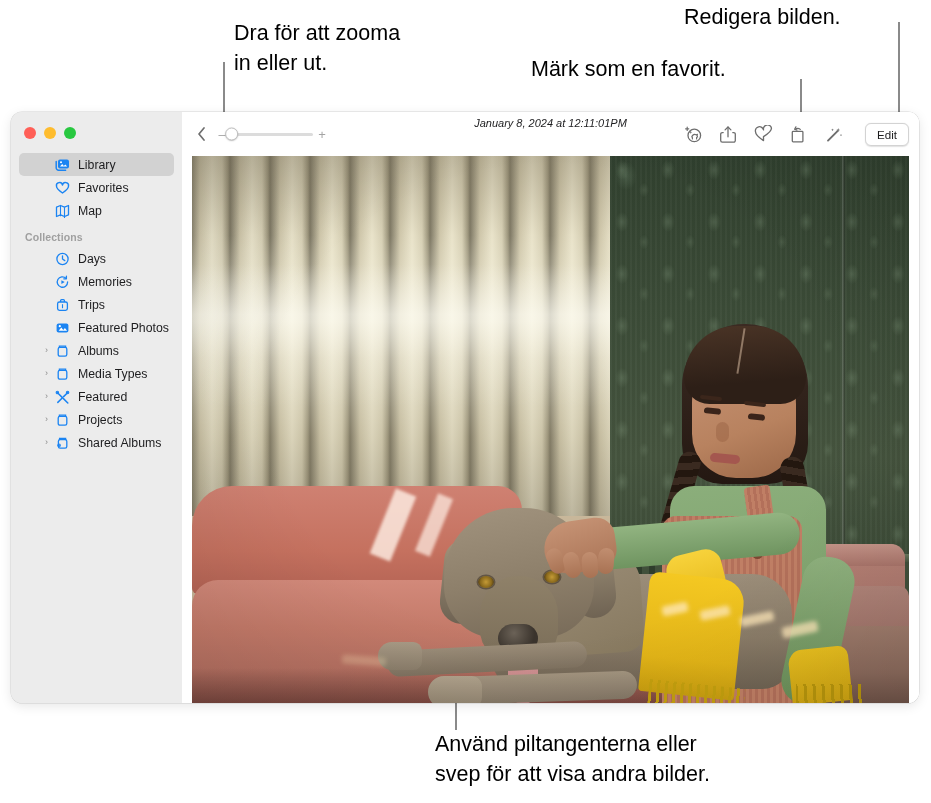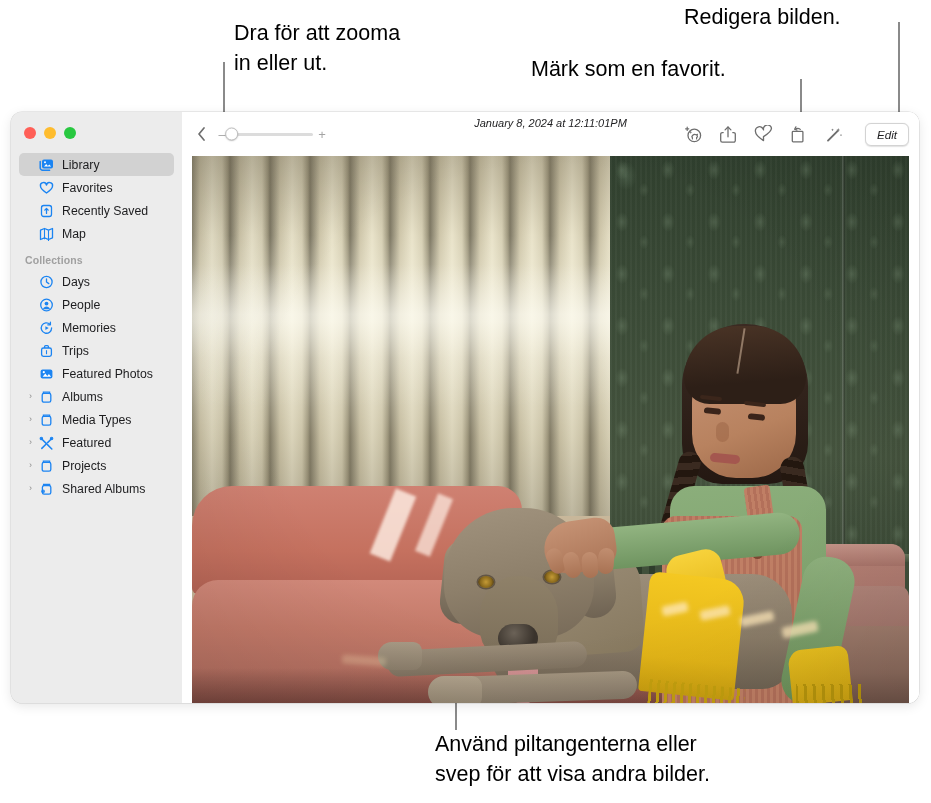--- a/index.html
+++ b/index.html
@@ -73,21 +73,21 @@
     font-weight: 700;
     color: #a0a0a0;
     padding: 9px 0 4px 14px;
     letter-spacing: 0.1px;
   }
   .sb-item {
     display: flex;
     align-items: center;
     height: 23px;
     margin: 0 8px;
-    padding-left: 6px;
+    padding-left: 22px;
     border-radius: 5px;
     font-size: 12.3px;
     color: #1d1d1f;
     cursor: default;
   }
   .sb-item.selected { background: #d2d2d2; }
   .sb-disc {
     width: 11px;
     flex: 0 0 11px;
     margin-right: 1px;
@@ -192,21 +192,20 @@
     padding: 0 10px;
     border-radius: 6px;
     background: #ffffff;
     border: 0.5px solid #d3d3d3;
     box-shadow: 0 0.5px 1.2px rgba(0,0,0,0.12);
     font-size: 11.6px;
     color: #1d1d1f;
     display: flex;
     align-items: center;
     justify-content: center;
-    font-style: italic;
   }
 
   #photo-wrap {
     flex: 1 1 auto;
     position: relative;
     background: #ffffff;
     padding: 0 10px 0 10px;
     overflow: hidden;
   }
   #photo {
@@ -569,30 +568,20 @@
     <div class="sb-item">
       <span class="sb-disc"></span>
       <span class="sb-icon">
         <svg width="15" height="14" viewBox="0 0 15 14">
             <path d="M7.5 12C4 9.6 1.5 7.8 1.5 5.3A3 3 0 017.5 4a3 3 0 016 1.3C13.5 7.8 11 9.6 7.5 12z" fill="none" stroke="#1b84f2" stroke-width="1.4" stroke-linejoin="round"></path>
           </svg>
       </span>
       <span class="sb-label">Favorites</span>
     </div>
 
-    <div class="sb-item">
-      <span class="sb-disc"></span>
-      <span class="sb-icon">
-        <svg width="15" height="14" viewBox="0 0 15 14">
-            <rect x="2.5" y="1.5" width="10" height="11" rx="2.2" fill="none" stroke="#1b84f2" stroke-width="1.3"></rect>
-            <path d="M7.5 9.4V4.4m0 0L5.8 6.1M7.5 4.4l1.7 1.7" stroke="#1b84f2" stroke-width="1.3" fill="none" stroke-linecap="round" stroke-linejoin="round"></path>
-          </svg>
-      </span>
-      <span class="sb-label">Recently Saved</span>
-    </div>
 
     <div class="sb-item">
       <span class="sb-disc"></span>
       <span class="sb-icon">
         <svg width="15" height="14" viewBox="0 0 15 14">
             <path d="M1.5 3.2l4-1.7 4 1.7 4-1.7v9.3l-4 1.7-4-1.7-4 1.7z" fill="none" stroke="#1b84f2" stroke-width="1.3" stroke-linejoin="round"></path>
             <path d="M5.5 1.5v10.8M9.5 3.2V14" stroke="#1b84f2" stroke-width="1.1"></path>
           </svg>
       </span>
       <span class="sb-label">Map</span>
@@ -604,31 +593,20 @@
       <span class="sb-disc"></span>
       <span class="sb-icon">
         <svg width="15" height="14" viewBox="0 0 15 14">
             <circle cx="7.5" cy="7" r="5.6" fill="none" stroke="#1b84f2" stroke-width="1.3"></circle>
             <path d="M7.5 3.8V7l2.3 1.6" stroke="#1b84f2" stroke-width="1.3" fill="none" stroke-linecap="round"></path>
           </svg>
       </span>
       <span class="sb-label">Days</span>
     </div>
 
-    <div class="sb-item">
-      <span class="sb-disc"></span>
-      <span class="sb-icon">
-        <svg width="15" height="14" viewBox="0 0 15 14">
-            <circle cx="7.5" cy="7" r="5.8" fill="none" stroke="#1b84f2" stroke-width="1.3"></circle>
-            <circle cx="7.5" cy="5.6" r="1.9" fill="#1b84f2"></circle>
-            <path d="M3.9 11.3c.7-1.8 2-2.7 3.6-2.7s2.9.9 3.6 2.7" fill="#1b84f2"></path>
-          </svg>
-      </span>
-      <span class="sb-label">People</span>
-    </div>
 
     <div class="sb-item">
       <span class="sb-disc"></span>
       <span class="sb-icon">
         <svg width="15" height="14" viewBox="0 0 15 14">
             <path d="M12.6 7a5.2 5.2 0 11-1.6-3.7" fill="none" stroke="#1b84f2" stroke-width="1.3" stroke-linecap="round"></path>
             <path d="M11.4 1.2v2.6H8.8" fill="none" stroke="#1b84f2" stroke-width="1.3" stroke-linecap="round" stroke-linejoin="round"></path>
             <path d="M6.4 5.2l3.3 1.9-3.3 1.9z" fill="#1b84f2"></path>
           </svg>
       </span>

